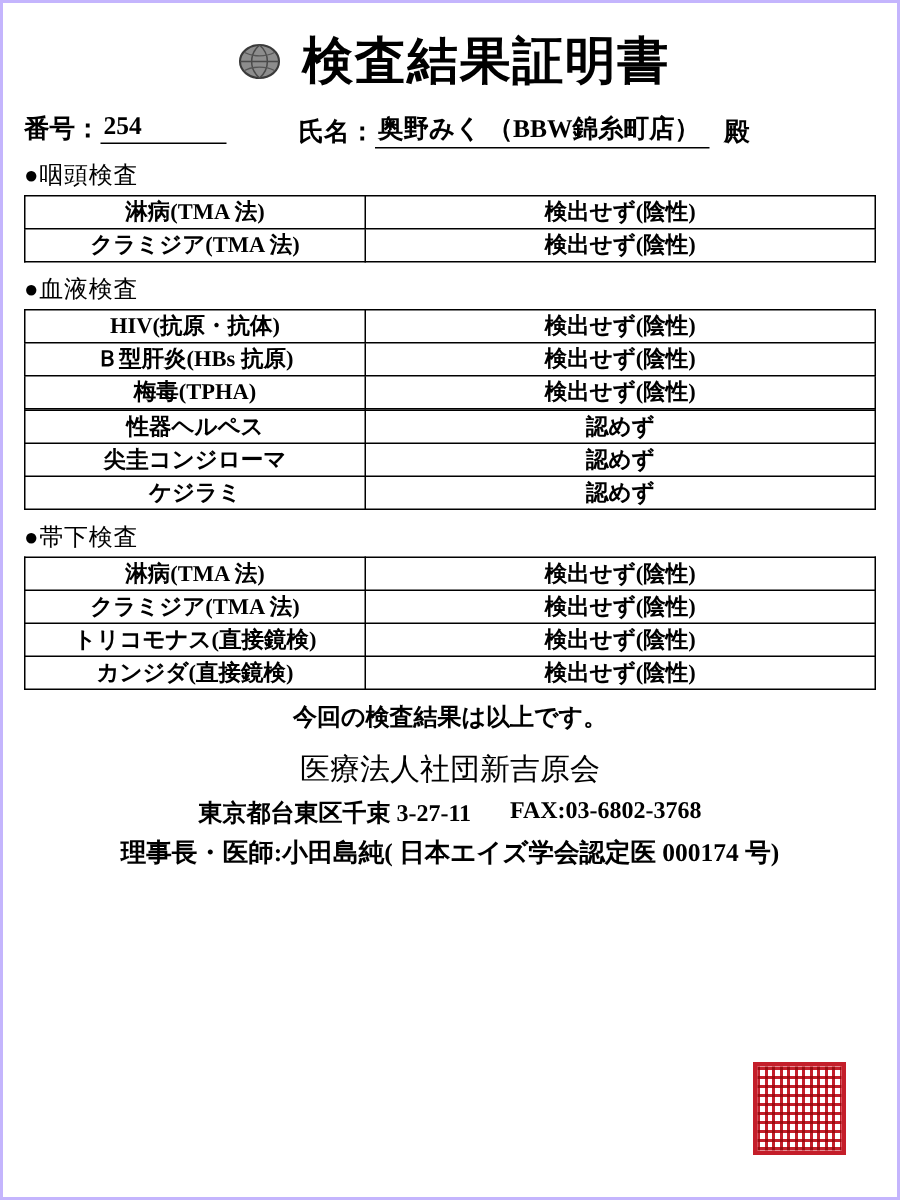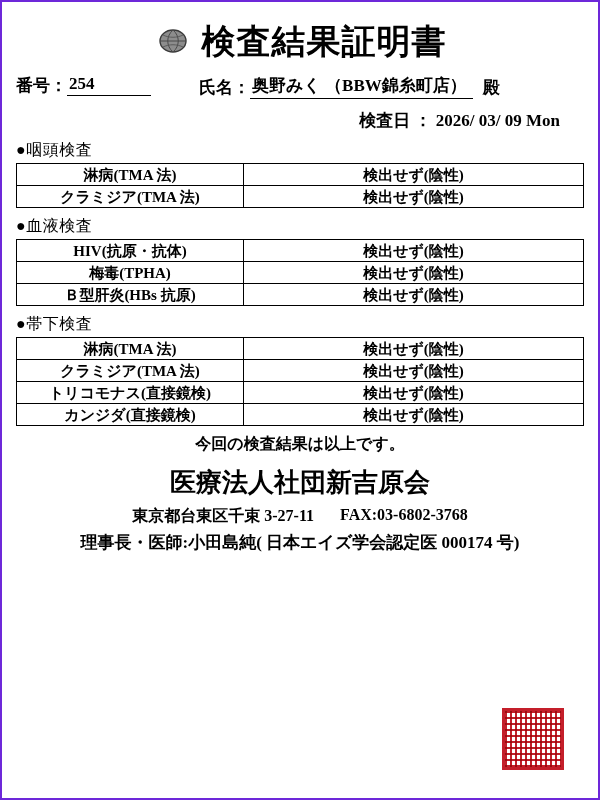--- a/index.html
+++ b/index.html
@@ -12,21 +12,21 @@
     height: 800px;
     font-family: "Liberation Serif", "DejaVu Serif", serif;
     color: #000000;
     overflow: hidden;
   }
   #page {
     position: relative;
     width: 600px;
     height: 800px;
     box-sizing: border-box;
-    border: 2px solid #6d28d9;
+    border: 2px solid #c4b5fd;
     background: #ffffff;
     padding: 10px 14px 0 14px;
   }
 
   
   .title-row {
     display: flex;
     align-items: center;
     justify-content: center;
     gap: 10px;
@@ -122,22 +122,22 @@
   }
   .org-row {
     display: flex;
     align-items: baseline;
     justify-content: center;
     gap: 16px;
     margin-top: 10px;
     white-space: nowrap;
   }
   .org-name {
-    font-size: 26px;
-    font-weight: bold;
+    font-size: 20px;
+    font-weight: normal;
   }
   .clinic-name {
     font-size: 26px;
     font-weight: bold;
   }
   .addr-row {
     display: flex;
     justify-content: center;
     gap: 26px;
     margin-top: 6px;
@@ -188,21 +188,20 @@
   <div class="id-row">
     <span class="id-label">番号：</span>
     <span class="id-value">254</span>
     <span class="name-block">
       <span class="name-label">氏名：</span>
       <span class="name-value">奥野みく （BBW錦糸町店）</span>
       <span class="name-suffix">殿</span>
     </span>
   </div>
 
-  <div class="date-row">検査日 ： 2026/ 03/ 09 Mon</div>
 
   <div class="section-head">●咽頭検査</div>
   <table class="result">
     <tbody>
         <tr>
       <td class="item">淋病(TMA 法)</td>
       <td class="value">検出せず(陰性)</td>
     </tr>
     <tr>
       <td class="item">クラミジア(TMA 法)</td>
@@ -212,30 +211,46 @@
     </table>
 
   <div class="section-head">●血液検査</div>
   <table class="result">
     <tbody>
         <tr>
       <td class="item">HIV(抗原・抗体)</td>
       <td class="value">検出せず(陰性)</td>
     </tr>
     <tr>
+      <td class="item">Ｂ型肝炎(HBs 抗原)</td>
+      <td class="value">検出せず(陰性)</td>
+    </tr>
+    <tr>
       <td class="item">梅毒(TPHA)</td>
       <td class="value">検出せず(陰性)</td>
     </tr>
-    <tr>
-      <td class="item">Ｂ型肝炎(HBs 抗原)</td>
-      <td class="value">検出せず(陰性)</td>
-    </tr>
-  </tbody>
-    </table>
-
+  </tbody>
+    </table>
+
+  <table class="result">
+    <tbody>
+        <tr>
+      <td class="item">性器ヘルペス</td>
+      <td class="value">認めず</td>
+    </tr>
+    <tr>
+      <td class="item">尖圭コンジローマ</td>
+      <td class="value">認めず</td>
+    </tr>
+    <tr>
+      <td class="item">ケジラミ</td>
+      <td class="value">認めず</td>
+    </tr>
+  </tbody>
+    </table>
 
   <div class="section-head">●帯下検査</div>
   <table class="result">
     <tbody>
         <tr>
       <td class="item">淋病(TMA 法)</td>
       <td class="value">検出せず(陰性)</td>
     </tr>
     <tr>
       <td class="item">クラミジア(TMA 法)</td>

